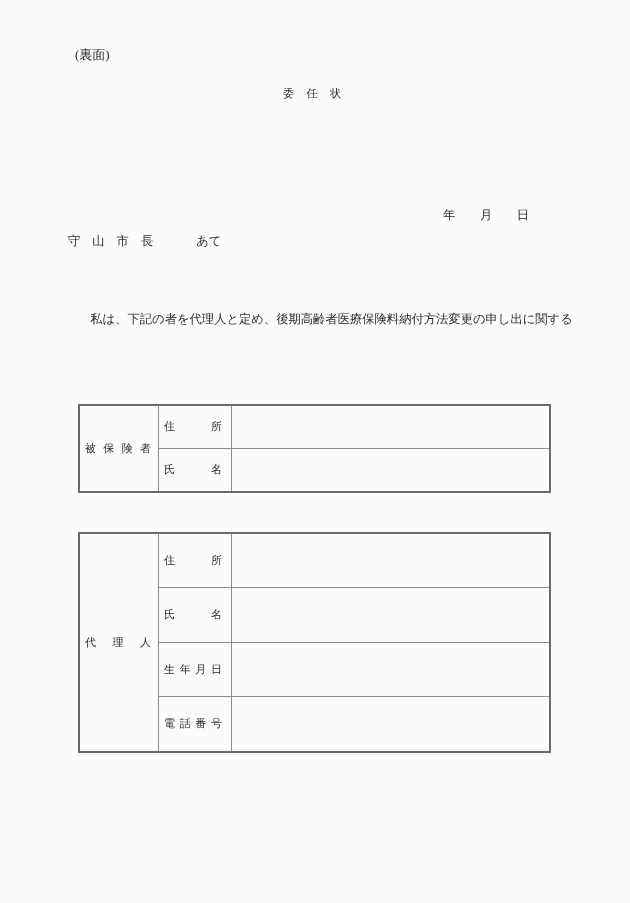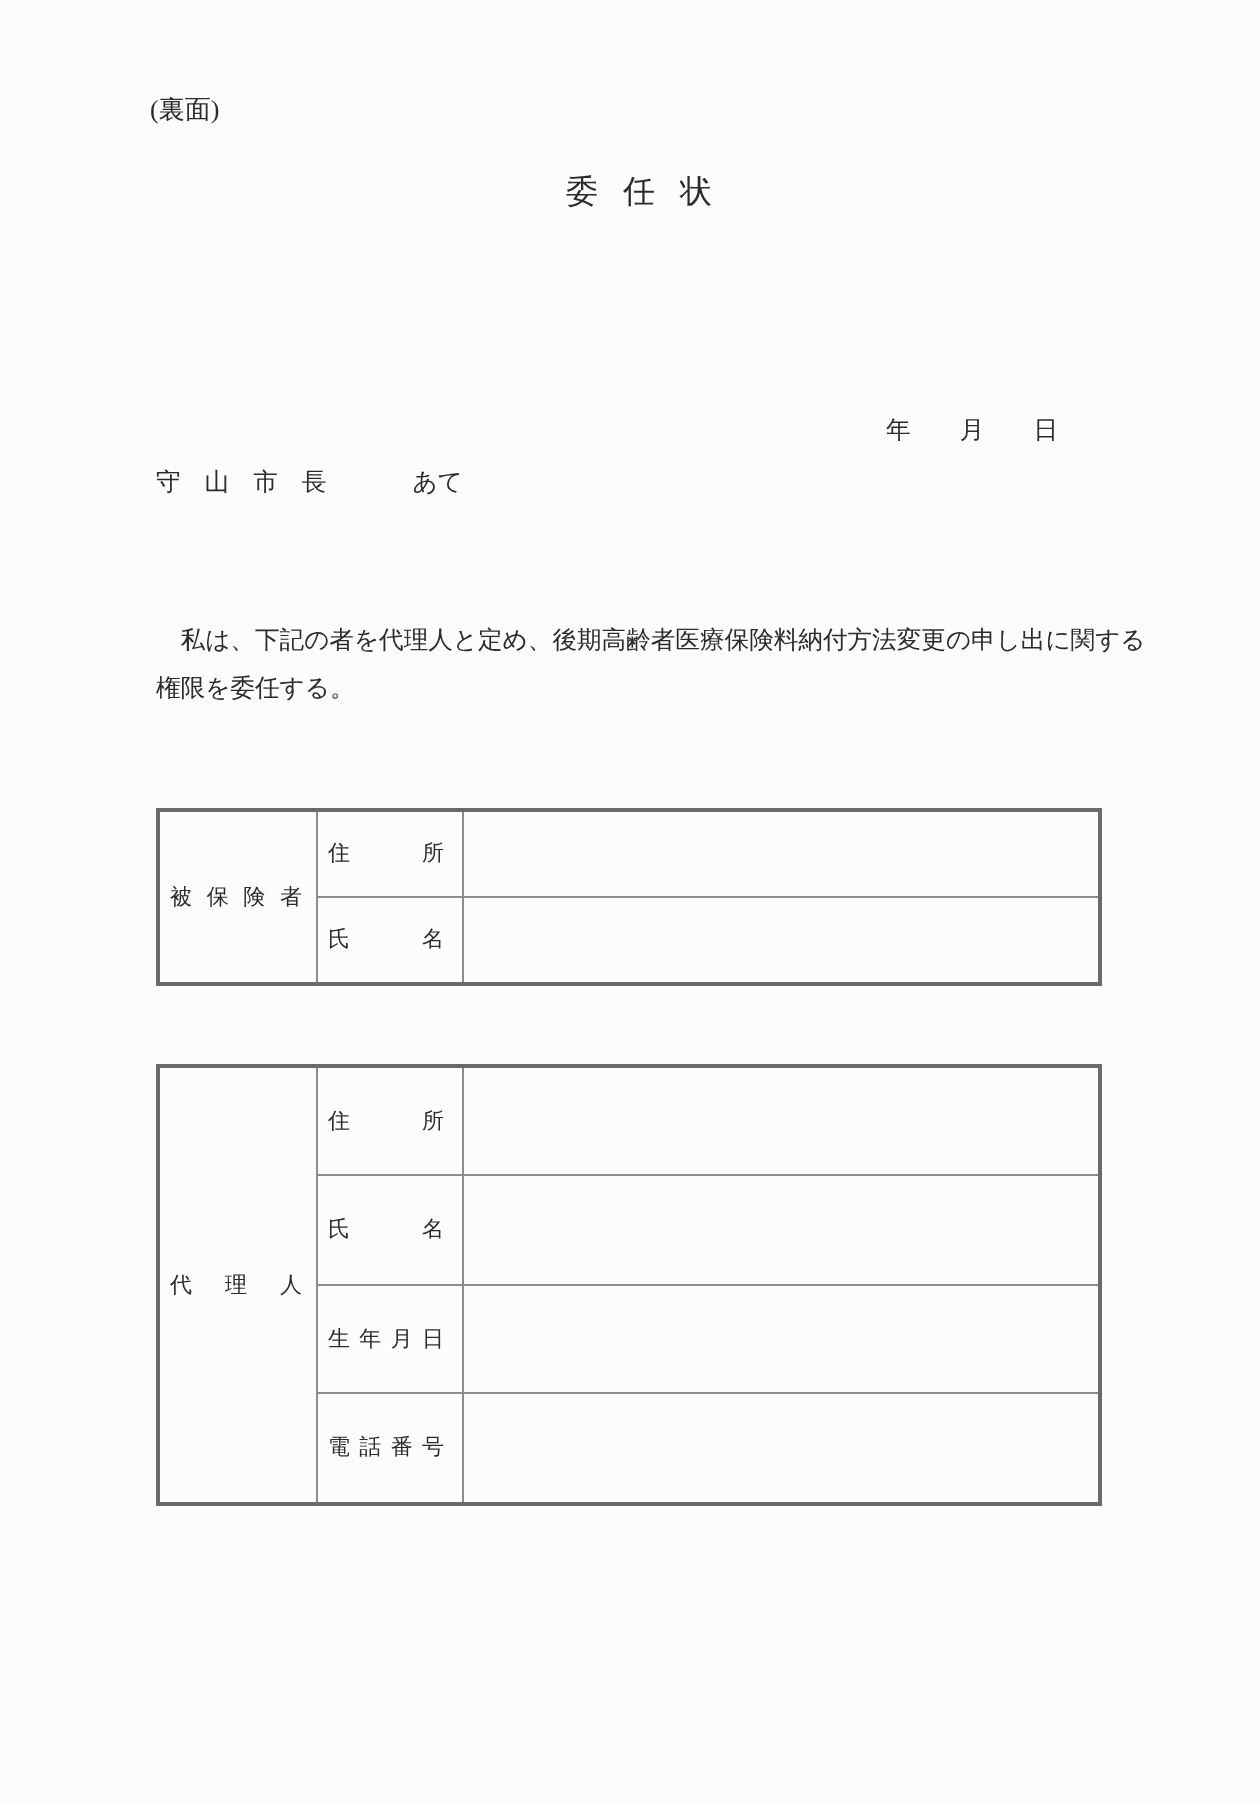--- a/index.html
+++ b/index.html
@@ -7,27 +7,27 @@
     width: 630px; height: 903px;
     background: #fcfcfc;
     color: #2b2b2b;
     font-family: "Liberation Serif", "DejaVu Serif", serif;
     position: relative;
     overflow: hidden;
   }
   .abs { position: absolute; }
 
   #side-note   { left: 75px;  top: 46px;  font-size: 13px; }
-  #doc-title   { left: 283px; top: 86px;  font-size: 16px; letter-spacing: 12.5px; white-space: nowrap; }
+  #doc-title   { left: 283px; top: 86px;  font-size: 11px; letter-spacing: 12.5px; white-space: nowrap; }
   #date-line   { left: 443px; top: 160px; font-size: 12.3px; white-space: pre; margin-top: 47px; }
-  #recipient   { left: 78px;  top: 233px; font-size: 12.3px; white-space: nowrap; }
+  #recipient   { left: 68px;  top: 233px; font-size: 12.3px; white-space: nowrap; }
   #recipient .name   { letter-spacing: 12px; }
   #recipient .suffix { margin-left: 31px; }
   #body-text   { left: 78px;  top: 308px; width: 505px; font-size: 12.3px; line-height: 24px; }
-  #body-text div { white-space: pre; }
+  #body-text div { white-space: pre; font-family: Liberation Mono, monospace; }
 
   .form-table {
     position: absolute;
     display: grid;
     border: 2px solid #6a6a6a;
     box-sizing: border-box;
   }
   #insured-table {
     left: 78px; top: 404px; width: 473px; height: 89px;
     grid-template-columns: 79px 73px 1fr;
@@ -67,21 +67,20 @@
   <div id="side-note" class="abs">(裏面)</div>
 
   <div id="doc-title" class="abs">委任状</div>
 
   <div id="date-line" class="abs">年　　月　　日</div>
 
   <div id="recipient" class="abs"><span class="name">守山市長</span><span class="suffix">あて</span></div>
 
   <div id="body-text" class="abs">
     <div>　私は、下記の者を代理人と定め、後期高齢者医療保険料納付方法変更の申し出に関する</div>
-    <div>権限を委任する。</div>
   </div>
 
   <div id="insured-table" class="form-table">
     <div class="cell head-cell">
         <span>被</span>
         <span>保</span>
         <span>険</span>
         <span>者</span>
       </div>
     <div class="cell label-cell r1 rule-bottom">

